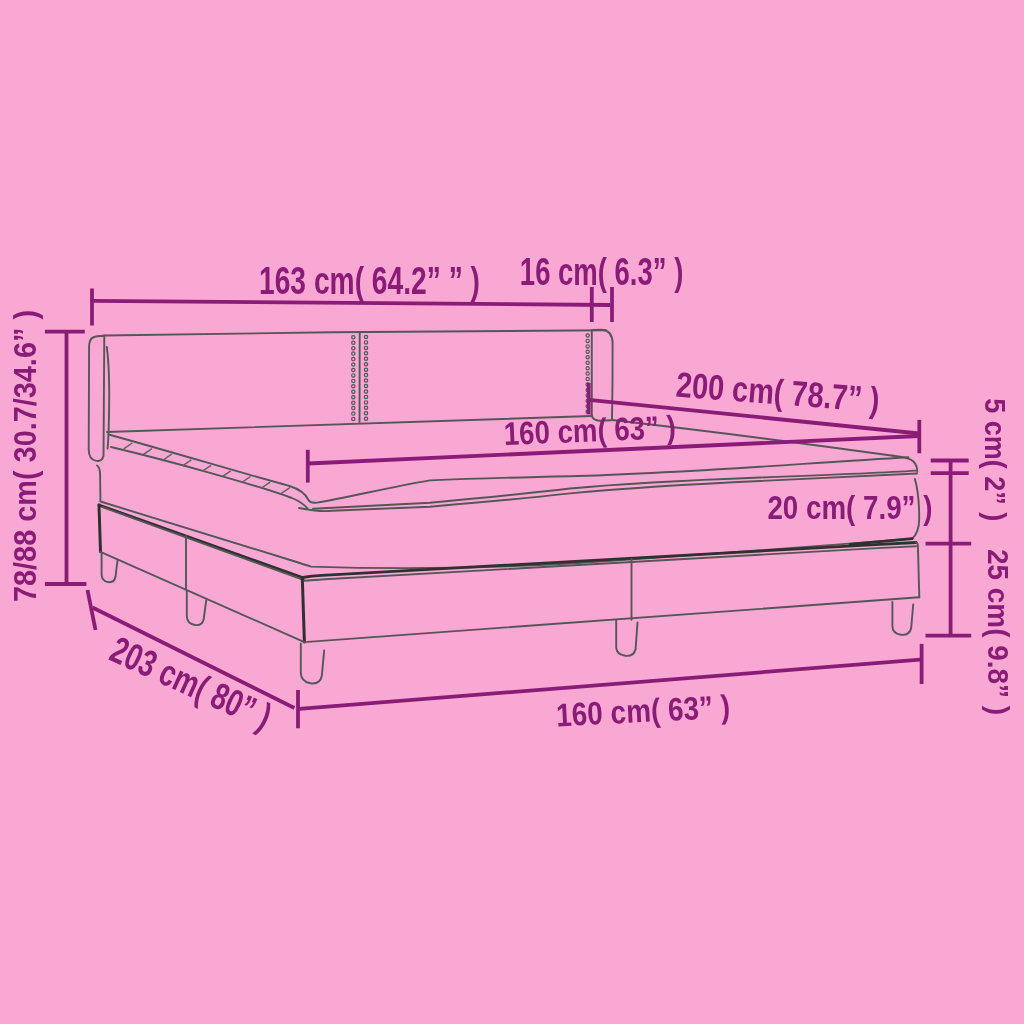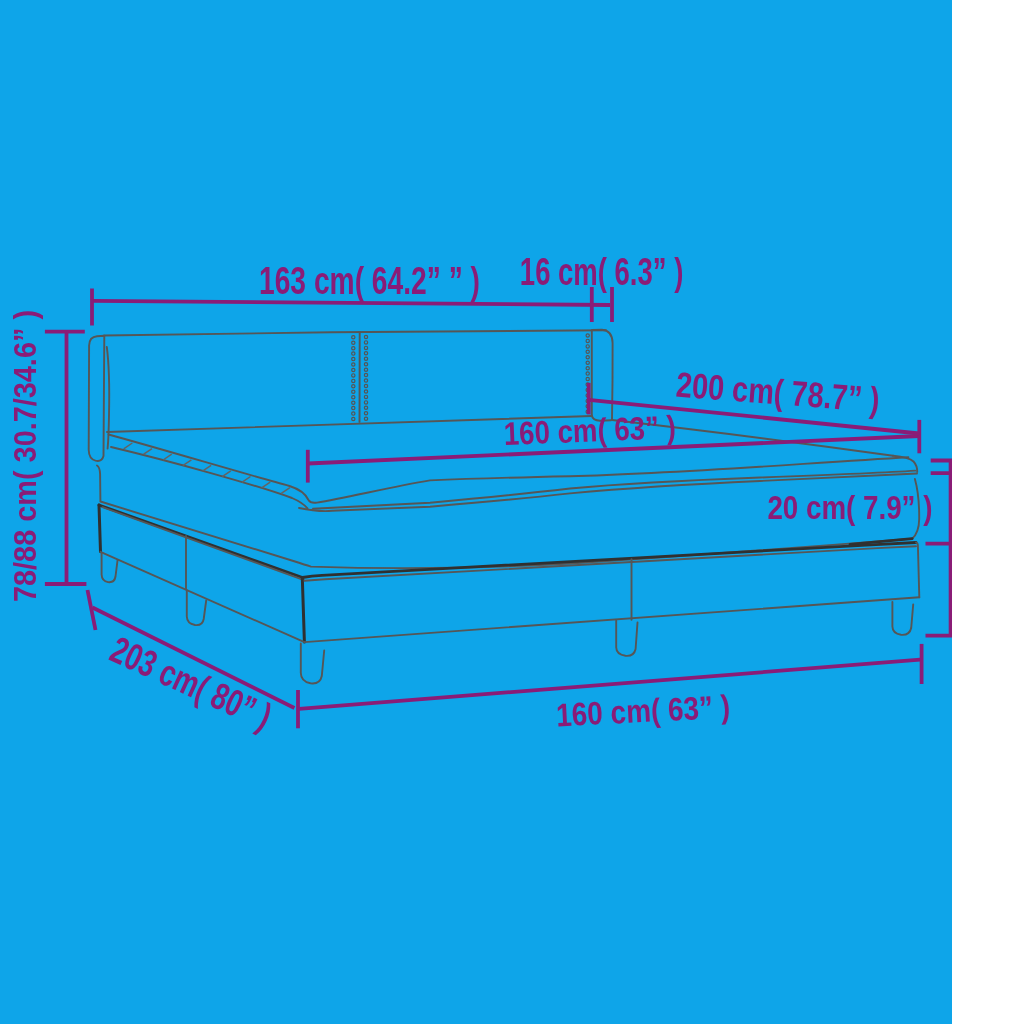--- a/index.html
+++ b/index.html
@@ -1,16 +1,16 @@
 <!DOCTYPE html>
 <html><head>
 <meta charset="utf-8">
 <style>
   html,body{margin:0;padding:0;background:#ffffff;}
-  .wrap{width:952px;height:1024px;position:relative;background:#0ea5e9;overflow:hidden;}
+  .wrap{width:1024px;height:1024px;position:relative;background:#f9a8d4;overflow:hidden;}
   svg{position:absolute;left:0;top:0;}
   text{font-family:"Liberation Sans", sans-serif;font-weight:bold;fill:#8a1c77;}
 </style>
 </head>
 <body>
 <div class="wrap">
 <svg width="1024" height="1024" viewBox="0 0 1024 1024">
   <g fill="none" stroke="#565656" stroke-width="1.9" stroke-linecap="round" stroke-linejoin="round">
 
     <path d="M104,335.5 C 260,332.8 460,330.6 606,330.3"></path>

